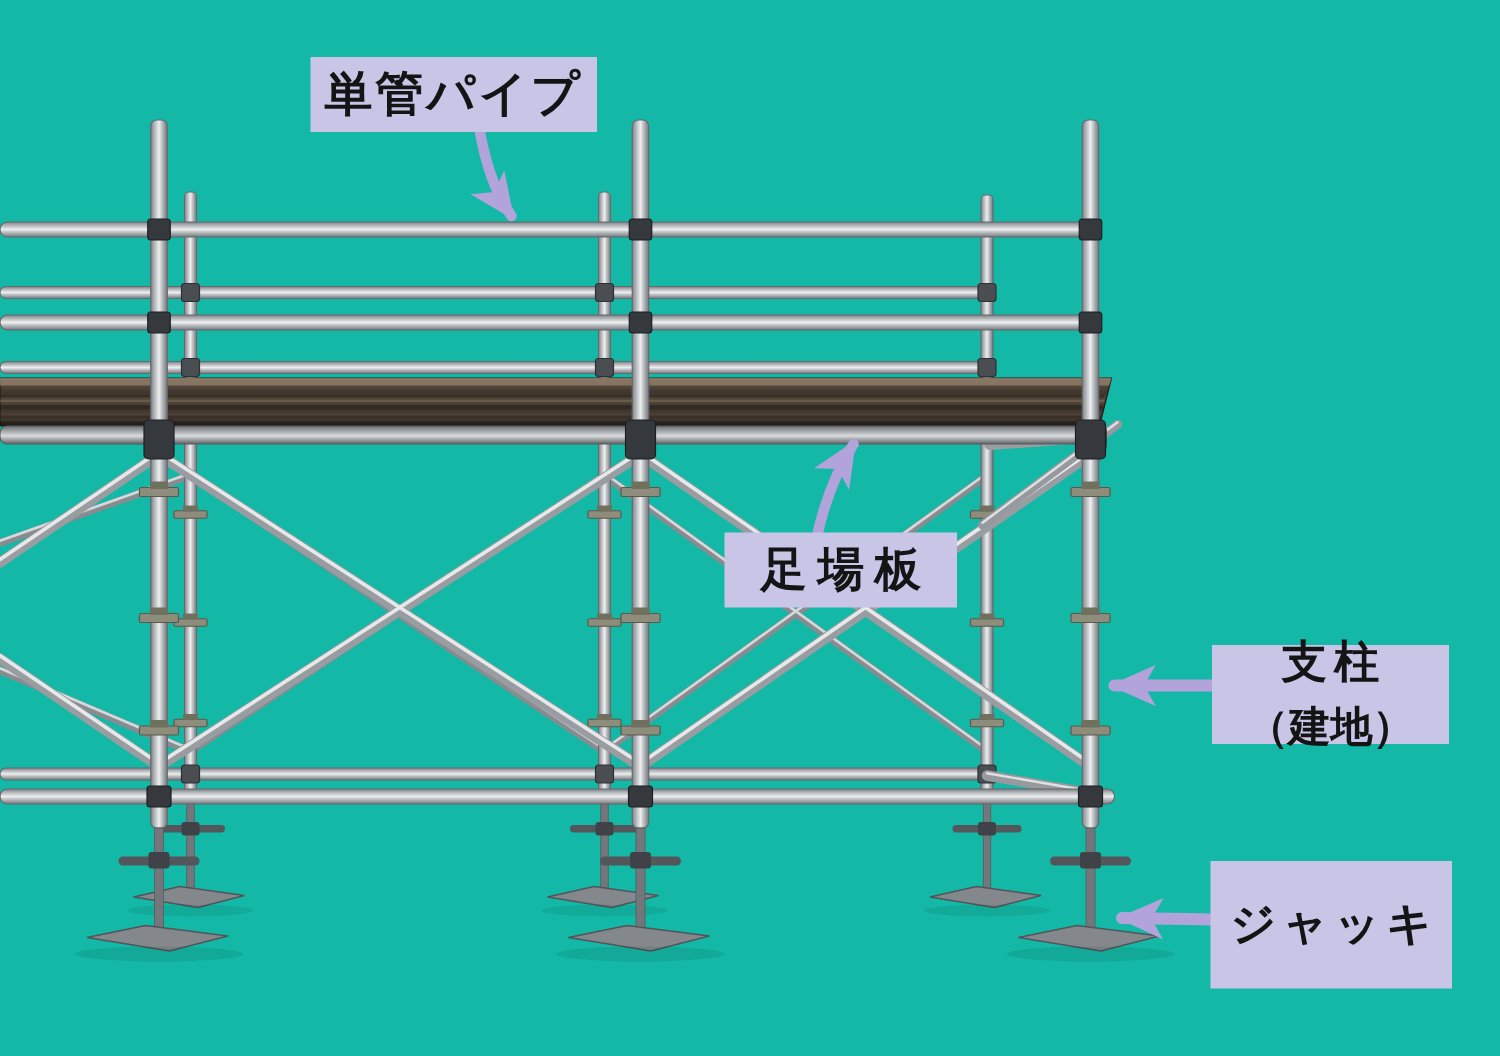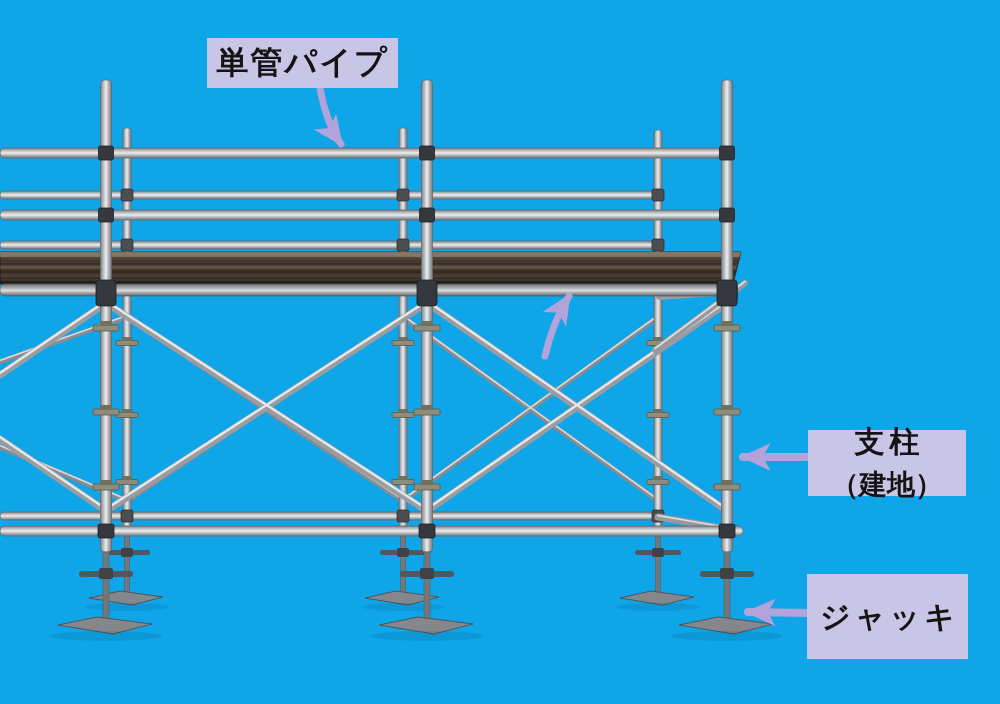--- a/index.html
+++ b/index.html
@@ -1,17 +1,17 @@
 <!DOCTYPE html>
 <html style="--label-bg: #c8c5e6; --label-text: #141414; --arrow: #b2a3db;"><head>
 <meta charset="utf-8">
 <style>
   html,body{margin:0;padding:0;background:#ffffff;}
   .stage{
-    position:relative;width:1000px;height:704px;background:#0ea5e9;overflow:hidden;
+    position:relative;width:1000px;height:704px;background:#14b8a6;overflow:hidden;
     font-family:"Liberation Sans","DejaVu Sans",sans-serif;
   }
   .stage svg{position:absolute;left:0;top:0;}
   .label{
     position:absolute;background:var(--label-bg,#c8c5e6);color:var(--label-text,#141414);
     font-weight:bold;text-align:center;display:flex;flex-direction:column;justify-content:center;
     z-index:3;
   }
   .label .ln{display:block;white-space:nowrap;}
   #label-tankan{left:207px;top:38px;width:191px;height:50px;font-size:32px;letter-spacing:2px;}
@@ -285,20 +285,23 @@
     <path d="M 319 82 C 323 108 331 130 341 144" fill="none" stroke="var(--arrow,#b2a3db)" stroke-width="7" stroke-linecap="round" marker-end="url(#dart)"></path>
     <path d="M 545 356 C 550 334 559 312 569 296" fill="none" stroke="var(--arrow,#b2a3db)" stroke-width="7" stroke-linecap="round" marker-end="url(#dart)"></path>
     <path d="M 810 457 L 743 457" fill="none" stroke="var(--arrow,#b2a3db)" stroke-width="8" stroke-linecap="round" marker-end="url(#dart)"></path>
     <path d="M 810 613 L 748 612" fill="none" stroke="var(--arrow,#b2a3db)" stroke-width="8" stroke-linecap="round" marker-end="url(#dart)"></path>
   </svg>
 
   <div class="label" id="label-tankan">
     <span class="ln">単管パイプ</span>
   </div>
 
+  <div class="label" id="label-ashiba">
+    <span class="ln">足場板</span>
+  </div>
 
   <div class="label" id="label-shichu">
     <span class="ln ln1">支柱</span>
     <span class="ln ln2">（建地）</span>
   </div>
 
   <div class="label" id="label-jack">
     <span class="ln">ジャッキ</span>
   </div>
 

